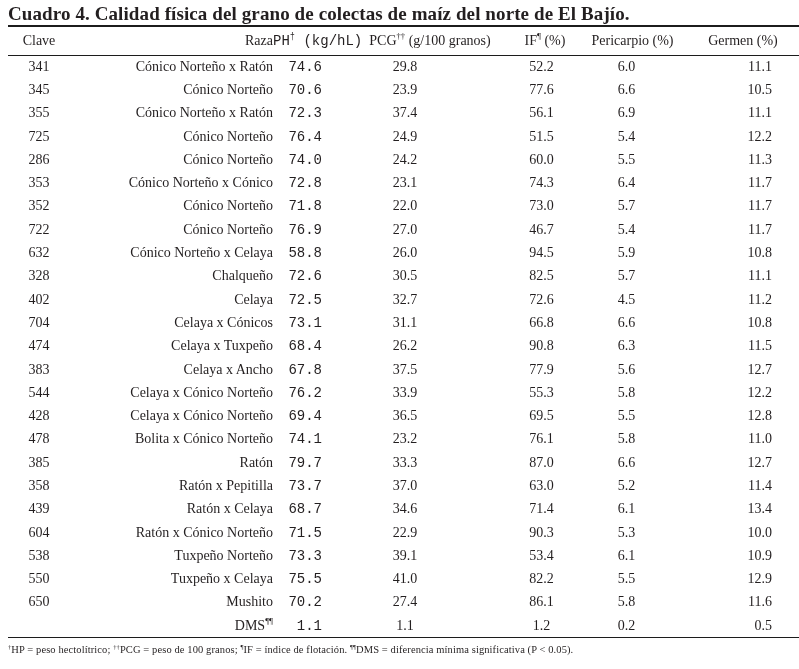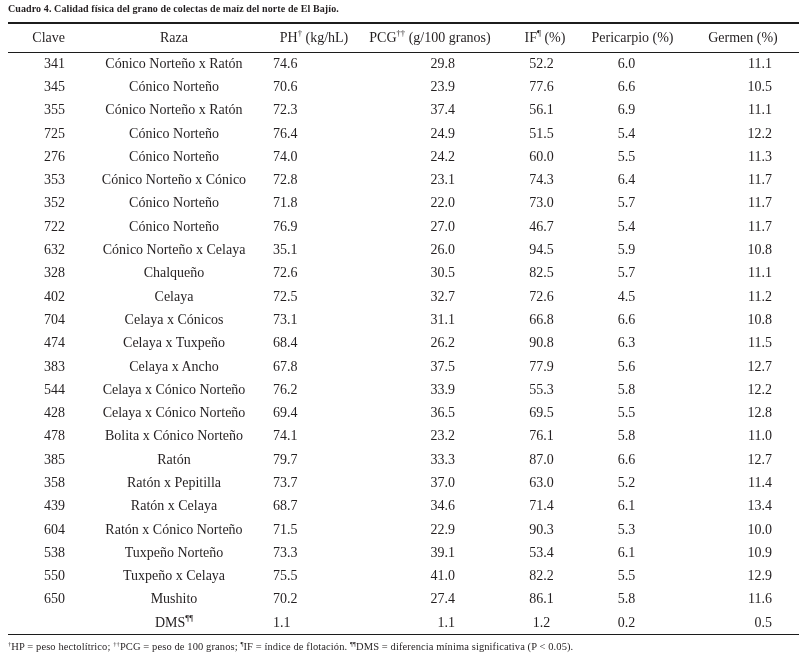--- a/index.html
+++ b/index.html
@@ -6,24 +6,24 @@
   body {
     margin: 0;
     width: 799px;
     height: 669px;
     font-family: "Liberation Serif", serif;
     color: #231f20;
     overflow: hidden;
   }
   .page { padding: 0 8px; }
   .table-title {
-    font-size: 10px;
+    font-size: 19px;
     font-weight: bold;
     letter-spacing: 0.1px;
-    padding: 3px 0 8px 0;
+    padding: 3px 0 0 0;
     white-space: nowrap;
   }
   table.quality-table {
     border-collapse: collapse;
     table-layout: fixed;
     width: 783px;
     border-top: 2px solid #1c1c1c;
     border-bottom: 1.5px solid #1c1c1c;
     font-size: 14px;
   }
@@ -36,31 +36,31 @@
     font-weight: normal;
   }
   thead th {
     border-bottom: 1.5px solid #1c1c1c;
     text-align: center;
   }
   sup { font-size: 62%; line-height: 0; }
 
   .col-clave      { width: 52px;  }
   .col-raza       { width: 198px; }
-  .col-ph         { width: 82px;  }
+  .col-ph         { width: 82px; font-family: Liberation Mono, monospace;  }
   .col-pcg        { width: 150px; }
   .col-if         { width: 80px;  }
   .col-pericarpio { width: 95px; margin-top: 8px;  }
   .col-germen     { width: 126px; }
 
-  th.col-clave, td.col-clave { text-align: right; padding-left: 5px; }
-  th.col-raza,  td.col-raza  { text-align: center; padding-left: 10px; }
-
-  td.col-ph         { padding-right: 33px; }
-  td.col-pcg        { text-align: right; padding-right: 50px; }
+  th.col-clave, td.col-clave { text-align: center; padding-left: 5px; }
+  th.col-raza,  td.col-raza  { text-align: right; padding-left: 10px; }
+
+  td.col-ph         { text-align: right; padding-right: 33px; }
+  td.col-pcg        { text-align: center; padding-right: 50px; }
   td.col-if         { text-align: center; padding-right: 7px;  }
   td.col-pericarpio { text-align: center; padding-right: 12px; }
   td.col-germen     { text-align: right; padding-right: 34px; }
 
   .footnote {
     font-size: 10.5px;
     margin-top: 6px;
     letter-spacing: 0.1px;
     white-space: nowrap;
   }
@@ -114,21 +114,21 @@
         <tr>
           <td class="col-clave">725</td>
           <td class="col-raza">Cónico Norteño</td>
           <td class="col-ph">76.4</td>
           <td class="col-pcg">24.9</td>
           <td class="col-if">51.5</td>
           <td class="col-pericarpio">5.4</td>
           <td class="col-germen">12.2</td>
         </tr>
         <tr>
-          <td class="col-clave">276</td>
+          <td class="col-clave">286</td>
           <td class="col-raza">Cónico Norteño</td>
           <td class="col-ph">74.0</td>
           <td class="col-pcg">24.2</td>
           <td class="col-if">60.0</td>
           <td class="col-pericarpio">5.5</td>
           <td class="col-germen">11.3</td>
         </tr>
         <tr>
           <td class="col-clave">353</td>
           <td class="col-raza">Cónico Norteño x Cónico</td>
@@ -152,21 +152,21 @@
           <td class="col-raza">Cónico Norteño</td>
           <td class="col-ph">76.9</td>
           <td class="col-pcg">27.0</td>
           <td class="col-if">46.7</td>
           <td class="col-pericarpio">5.4</td>
           <td class="col-germen">11.7</td>
         </tr>
         <tr>
           <td class="col-clave">632</td>
           <td class="col-raza">Cónico Norteño x Celaya</td>
-          <td class="col-ph">35.1</td>
+          <td class="col-ph">58.8</td>
           <td class="col-pcg">26.0</td>
           <td class="col-if">94.5</td>
           <td class="col-pericarpio">5.9</td>
           <td class="col-germen">10.8</td>
         </tr>
         <tr>
           <td class="col-clave">328</td>
           <td class="col-raza">Chalqueño</td>
           <td class="col-ph">72.6</td>
           <td class="col-pcg">30.5</td>

